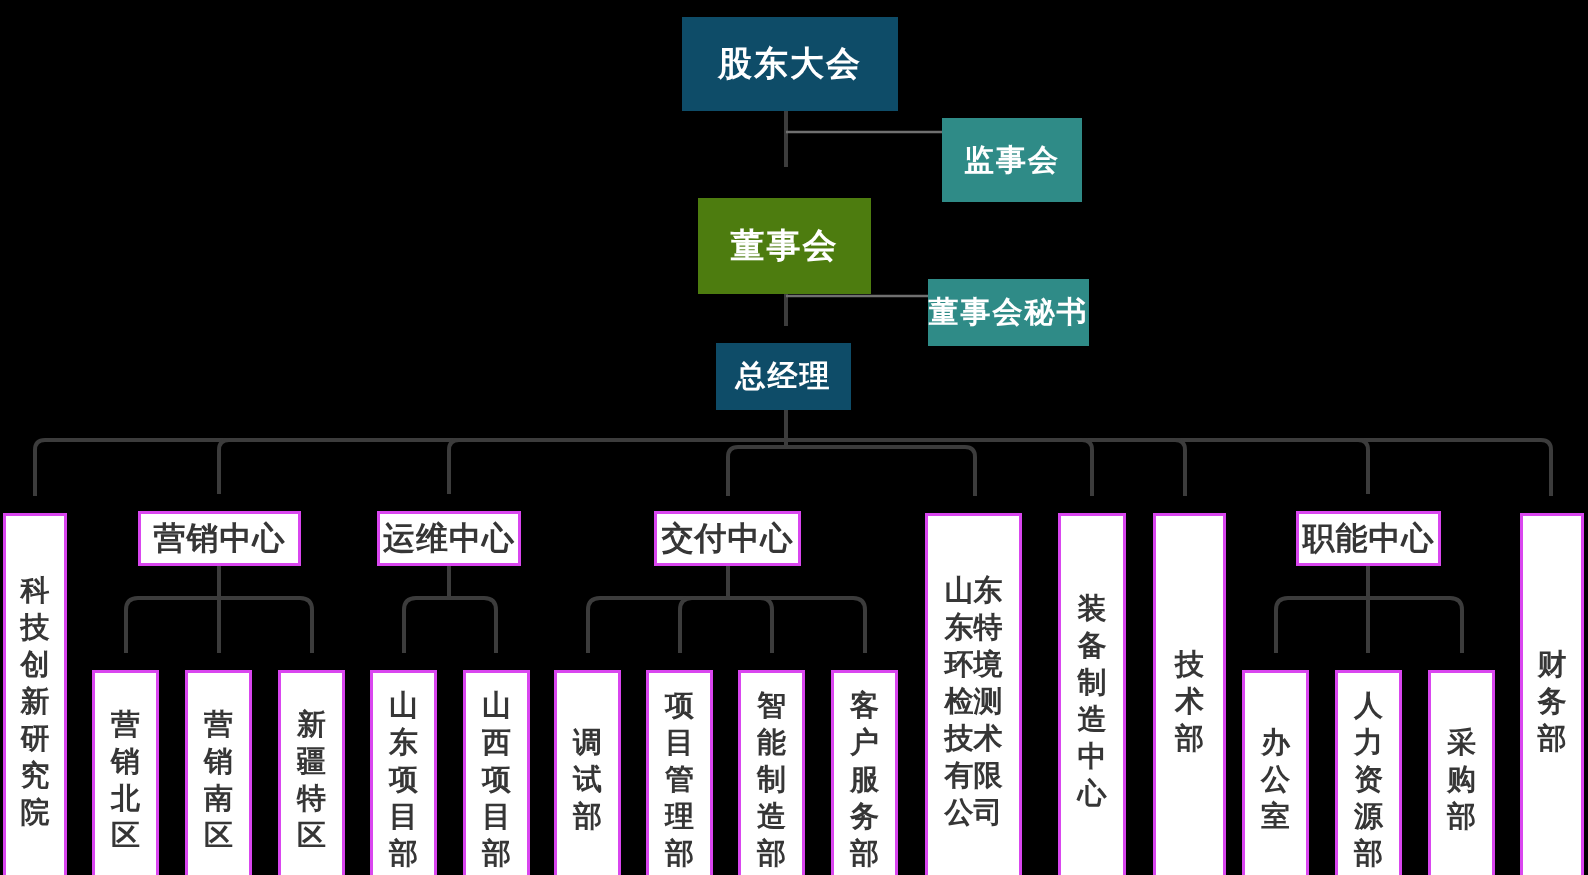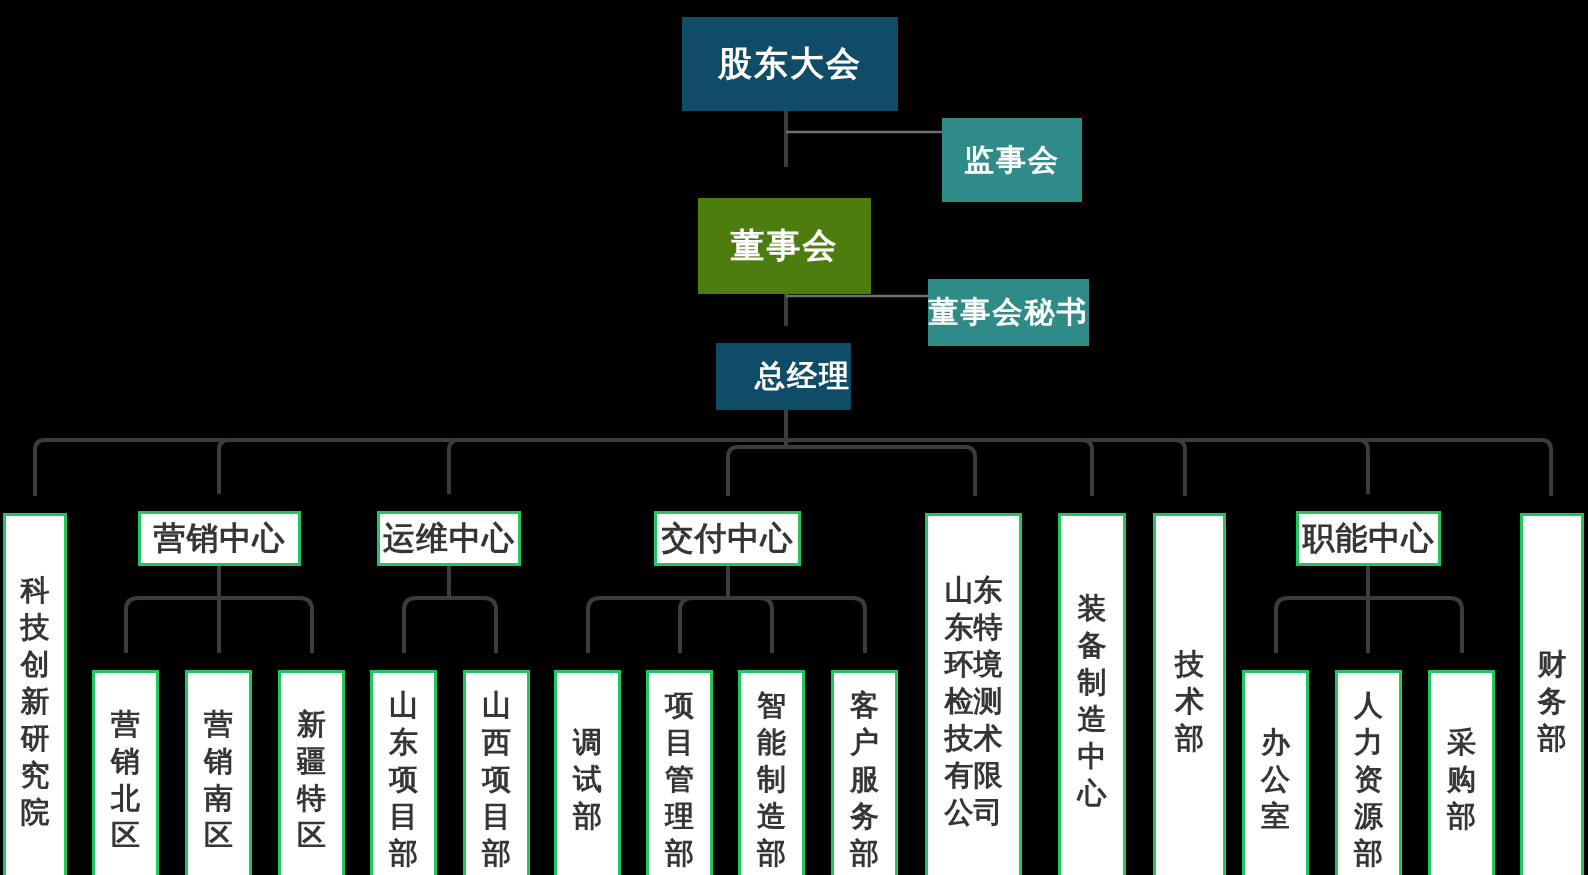--- a/index.html
+++ b/index.html
@@ -11,21 +11,21 @@
     font-family:"Liberation Sans", sans-serif;
   }
   #connectors{position:absolute;left:0;top:0;}
   .node{
     position:absolute;box-sizing:border-box;
     display:flex;align-items:center;justify-content:center;
     font-weight:bold;
     margin-top:17px;
   }
   .cbox{color:#FFFFFF;letter-spacing:2px;}
-  .whitebox{background:#FFFFFF;border:3px solid #22c55e;color:#363636;}
+  .whitebox{background:#FFFFFF;border:3px solid #d946ef;color:#363636;}
   .hbox span{font-size:32px;letter-spacing:1px;white-space:nowrap;}
   .vtext{
     display:block;width:1.06em;
     font-size:29px;line-height:37px;
     word-break:break-all;text-align:center;
   }
   .vtext.two{width:2.12em;}
 </style>
 </head>
 <body>
@@ -82,21 +82,21 @@
   </div>
 
   <div class="node cbox" style="left:698px;top:181px;width:173px;height:96px;background:#4d7c0f;font-size:34px;">
     <span>董事会</span>
   </div>
 
   <div class="node cbox" style="left:928px;top:262px;width:161px;height:67px;background:#2F8B87;font-size:30px;">
     <span>董事会秘书</span>
   </div>
 
-  <div class="node cbox" style="left:716px;top:326px;width:135px;height:67px;background:#0E4C68;font-size:30px;justify-content:flex-end;">
+  <div class="node cbox" style="left:716px;top:326px;width:135px;height:67px;background:#0E4C68;font-size:30px;">
     <span>总经理</span>
   </div>
 
   <div class="node whitebox hbox" style="left:138px;top:494px;width:163px;height:55px;">
     <span>营销中心</span>
   </div>
   <div class="node whitebox hbox" style="left:377px;top:494px;width:144px;height:55px;">
     <span>运维中心</span>
   </div>
   <div class="node whitebox hbox" style="left:654px;top:494px;width:147px;height:55px;">

